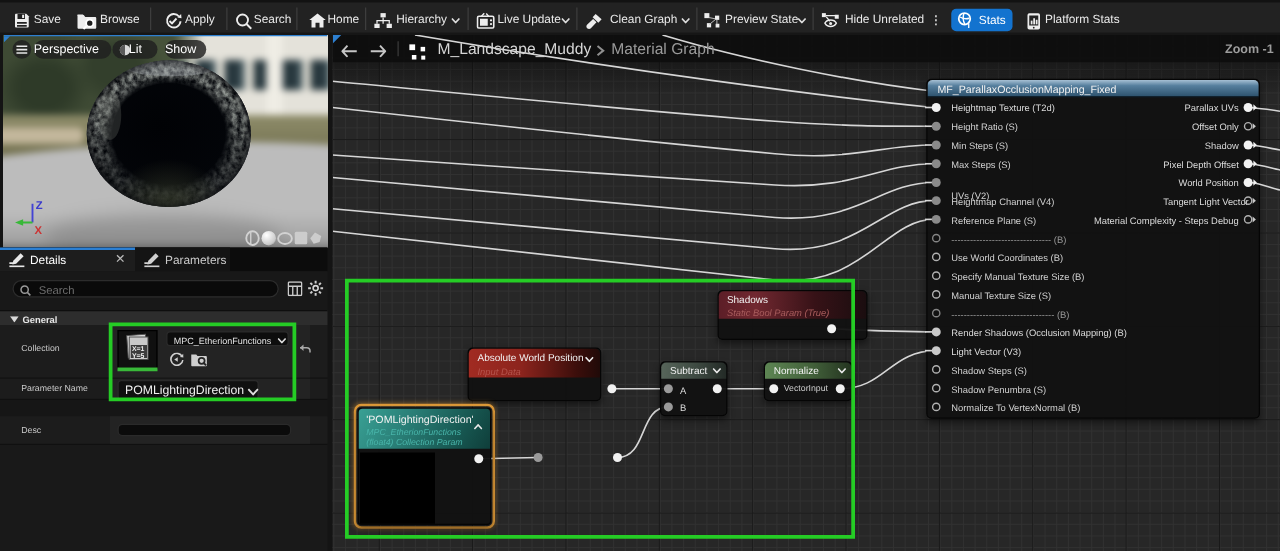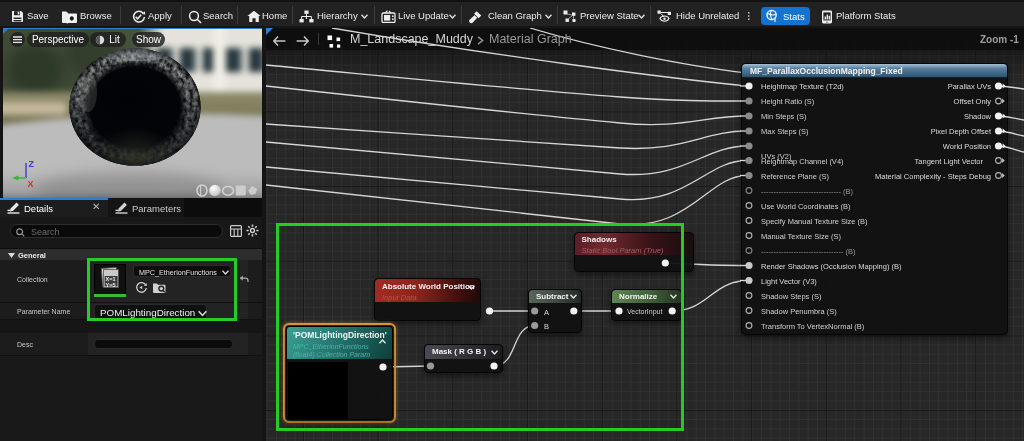--- a/index.html
+++ b/index.html
@@ -7,35 +7,35 @@
 #stage{position:relative;width:1024px;height:441px}
 
 #toolbar{position:absolute;left:0;top:0;width:1024px;height:28px;background:#222222;border-top:2px solid #121212;border-bottom:2px solid #161616}
 .tbtxt{position:absolute;top:8px;font-size:9.5px;color:#ebebeb;white-space:nowrap}
 .tsep{position:absolute;top:4px;width:1px;height:18px;background:#3d3d3d}
 .tico{position:absolute;top:8px}
 #statsbtn{position:absolute;left:761px;top:5px;width:49px;height:18px;background:#1373cf;border-radius:4px}
 
 #vp{position:absolute;left:3px;top:28px;width:259px;height:170px;overflow:hidden;background:#888}
 #vpblur{position:absolute;left:-8px;top:-8px;width:275px;height:186px;filter:blur(3px)}
-.pill{position:absolute;top:4px;height:15px;background:rgba(32,32,32,.82);border-radius:8px;color:#fff;font-size:10px;line-height:15px;text-align:center}
+.pill{position:absolute;top:4px;height:15px;background:rgba(32,32,32,.82);border-radius:8px;color:#fff;font-size:10px;line-height:15px;}
 
 #details{position:absolute;left:0;top:198px;width:262px;height:243px;background:#161616}
 
 #graph{position:absolute;left:266px;top:28px;width:758px;height:413px;overflow:hidden;
  background-color:#272727;
  background-image:
   linear-gradient(#191919 1px,transparent 1px),
   linear-gradient(90deg,#191919 1px,transparent 1px),
   linear-gradient(#313131 1px,transparent 1px),
   linear-gradient(90deg,#313131 1px,transparent 1px);
  background-size:74.7px 74.7px,74.7px 74.7px,9.3375px 9.3375px,9.3375px 9.3375px;
  background-position:37px 8.6px,37px 8.6px,0.65px 8.6px,0.65px 8.6px}
 .node{position:absolute;background:rgba(17,17,17,.95);border-radius:4px;box-shadow:0 3px 6px rgba(0,0,0,.45);border:1px solid #050505}
-.ntitle{font-weight:bold;color:#f2f2f2;font-size:8px;white-space:nowrap}
+.ntitle{font-weight:normal;color:#f2f2f2;font-size:8px;white-space:nowrap}
 .nsub{font-style:italic;font-size:8px;white-space:nowrap}
 .prow{position:absolute;font-size:7.5px;color:#dcdcdc;white-space:nowrap}
 .chev{position:absolute;width:7px;height:5px}
 #greenrect1{position:absolute;left:9.5px;top:194.5px;width:408px;height:208px;border:3px solid #25cc25}
 #greenrect2{position:absolute;left:87px;top:60px;width:150px;height:63px;border:3px solid #25cc25;z-index:9}
 svg{display:block}
 </style></head>
 <body>
 <div id="stage">
   <div id="toolbar">
@@ -389,29 +389,29 @@
           <div class="prow" style="left:19px;top:107.5px;color:#d2d2d2">Reference Plane (S)</div>
           <div class="prow" style="left:19px;top:122.5px;color:#9a9a9a">-------------------------------- (B)</div>
           <div class="prow" style="left:19px;top:137.5px;color:#d2d2d2">Use World Coordinates (B)</div>
           <div class="prow" style="left:19px;top:152.5px;color:#d2d2d2">Specify Manual Texture Size (B)</div>
           <div class="prow" style="left:19px;top:167.5px;color:#d2d2d2">Manual Texture Size (S)</div>
           <div class="prow" style="left:19px;top:182.5px;color:#9a9a9a">--------------------------------- (B)</div>
           <div class="prow" style="left:19px;top:197.5px;color:#dcdcdc">Render Shadows (Occlusion Mapping) (B)</div>
           <div class="prow" style="left:19px;top:212.5px;color:#dcdcdc">Light Vector (V3)</div>
           <div class="prow" style="left:19px;top:227.5px;color:#d2d2d2">Shadow Steps (S)</div>
           <div class="prow" style="left:19px;top:242.5px;color:#d2d2d2">Shadow Penumbra (S)</div>
-          <div class="prow" style="left:19px;top:257.5px;color:#d2d2d2">Transform To VertexNormal (B)</div>
+          <div class="prow" style="left:19px;top:257.5px;color:#d2d2d2">Normalize To VertexNormal (B)</div>
         </div>
       <div id="mfr">
           <div class="prow" style="right:16px;top:18.0px;text-align:right">Parallax UVs</div>
           <div class="prow" style="right:16px;top:33.0px;text-align:right">Offset Only</div>
           <div class="prow" style="right:16px;top:48.0px;text-align:right">Shadow</div>
           <div class="prow" style="right:16px;top:63.0px;text-align:right">Pixel Depth Offset</div>
           <div class="prow" style="right:16px;top:78.0px;text-align:right">World Position</div>
-          <div class="prow" style="right:24px;top:92.5px;text-align:right">Tangent Light Vector</div>
+          <div class="prow" style="right:8px;top:92.5px;text-align:right">Tangent Light Vector</div>
           <div class="prow" style="right:16px;top:107.5px;text-align:center">Material Complexity - Steps Debug</div>
         </div>
     </div>
 
     <div class="node" style="left:307.5px;top:203.5px;width:120px;height:40.5px">
       <div style="height:22.5px;background:linear-gradient(90deg,#5c1e27 0%,#712830 25%,#371217 65%,#1a0d0f 100%);border-radius:4px 4px 0 0">
         <div class="ntitle" style="padding:2.5px 0 0 7px">Shadows</div>
         <div class="nsub" style="padding:1.5px 0 0 7px;color:#a85c5c;font-size:7.5px">Static Bool Param (True)</div>
       </div>
     </div>
@@ -453,28 +453,20 @@
         <div class="ntitle" style="padding:2.5px 0 0 6px;font-size:8.5px">'POMLightingDirection'</div>
         <div class="nsub" style="padding:3px 0 0 6px;color:#48b4a9;font-size:7px">MPC_EtherionFunctions</div>
         <div class="nsub" style="padding:1px 0 0 6px;color:#48b4a9;font-size:7px">(float4) Collection Param</div>
       </div>
       <svg class="chev" style="right:6px;top:12px;transform:rotate(180deg)" viewBox="0 0 7 5">
           <path d="M0.5 0.8L3.5 4l3-3.2" stroke="#e8e8e8" stroke-width="1.3" fill="none"></path>
         </svg>
       <div class="abs" style="left:1px;top:35px;width:60px;height:57px;background:#000"></div>
     </div>
 
-    <div class="node" style="left:158px;top:315.5px;width:79px;height:29px">
-      <div style="height:14px;background:linear-gradient(90deg,#4a4a52 0%,#303036 55%,#1c1c20 100%);border-radius:4px 4px 0 0">
-        <div class="ntitle" style="padding:2.5px 0 0 7px">Mask ( R G B )</div>
-      </div>
-      <svg class="chev" style="right:4px;top:5px" viewBox="0 0 7 5">
-          <path d="M0.5 0.8L3.5 4l3-3.2" stroke="#e8e8e8" stroke-width="1.3" fill="none"></path>
-        </svg>
-    </div>
     <div id="greenrect1"></div>
     <svg id="pinlayer" class="abs" style="left:0;top:0" width="758" height="413" viewBox="0 0 758 413">
         <g fill="none" stroke="#d6d6d6" stroke-width="1.3">
           <path d="M474,58 L480,58"></path>
           <path d="M474,73 L480,73"></path>
           <path d="M474,88 L480,88"></path>
           <path d="M474,103 L480,103"></path>
           <path d="M474,118 L480,118"></path>
           <path d="M474,132.5 L480,132.5"></path>
           <path d="M474,147.5 L480,147.5"></path>

